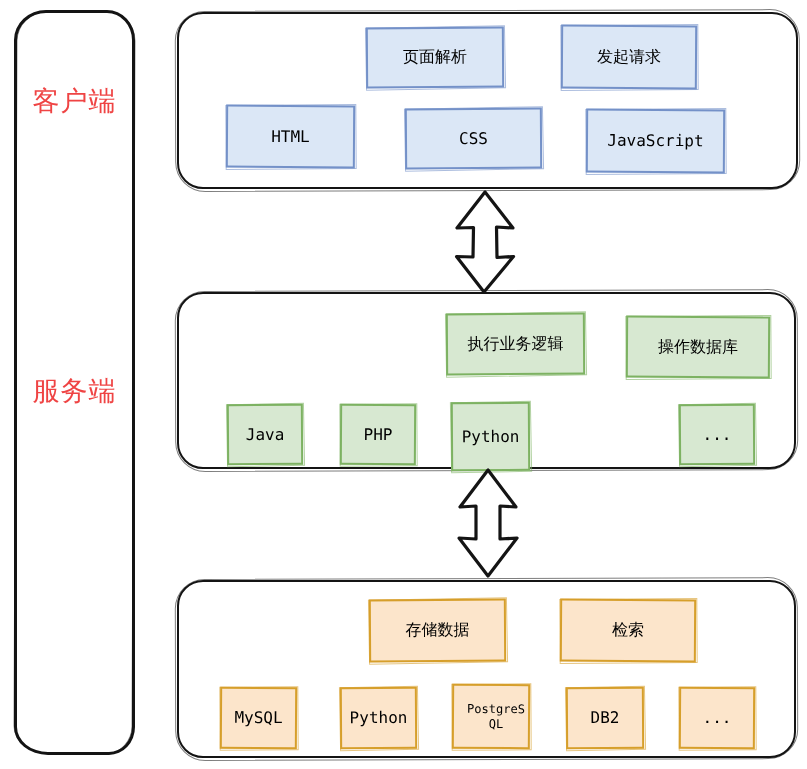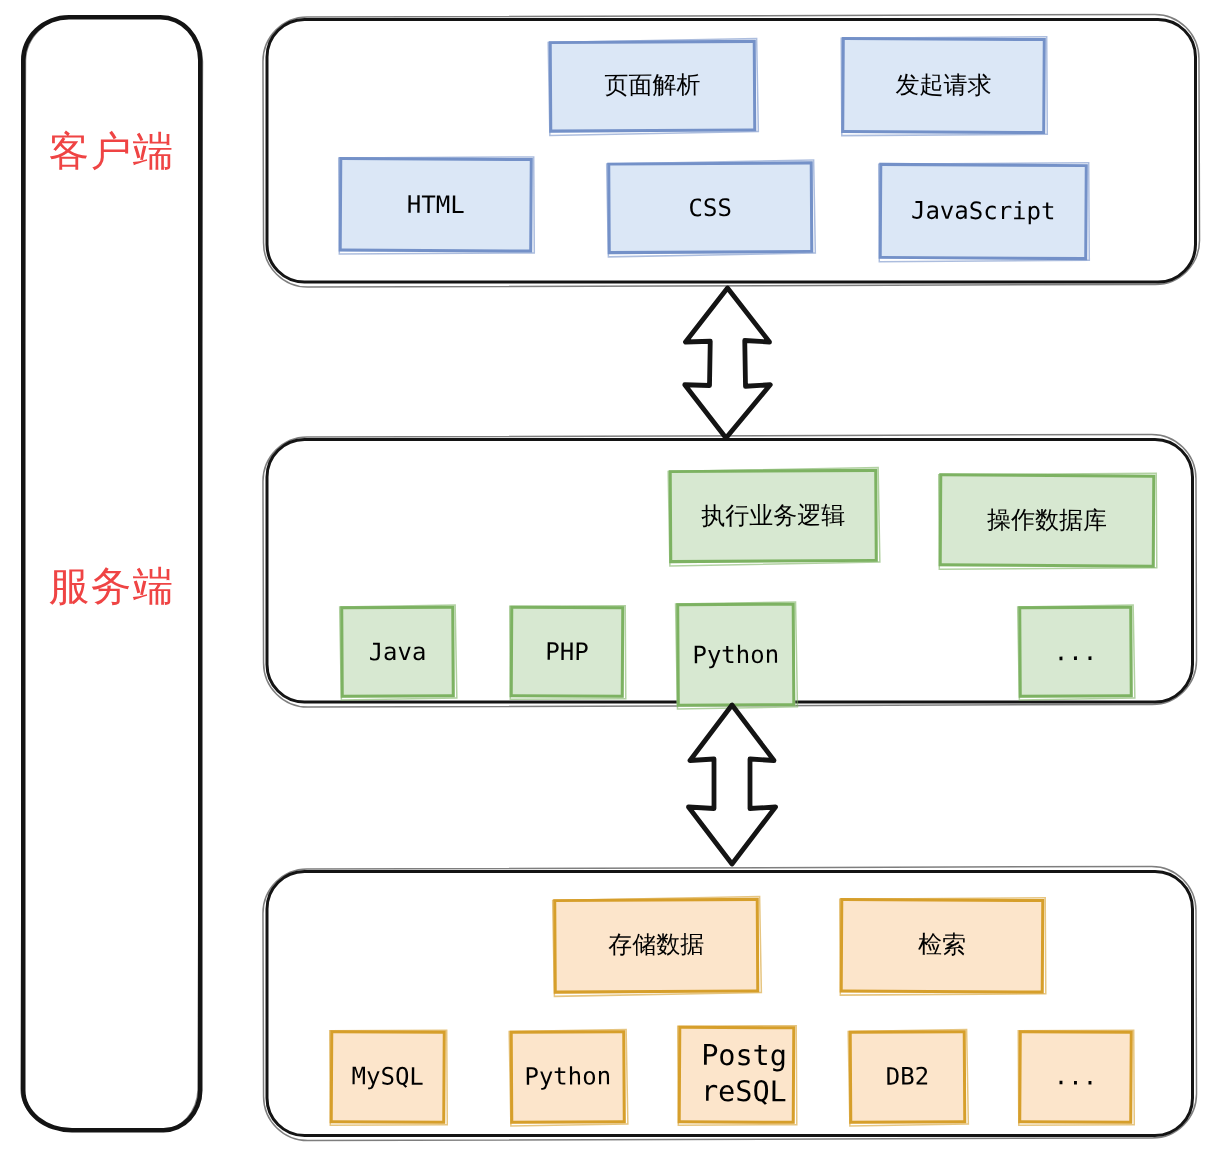--- a/index.html
+++ b/index.html
@@ -78,21 +78,21 @@
     opacity:.6;
     pointer-events:none;
   }
   .abox{font-size:16px;margin-left:40px;}
   .tbox{
     font-family:"DejaVu Sans Mono","Liberation Mono",monospace;
     font-size:16px;
     line-height:1.25;
     word-break:break-all;
   }
-  .wrap7{font-size:19px;padding-left:12px;}
+  .wrap7{font-size:12px;padding-left:12px;}
 
   .th-blue  {--bg:#dbe7f6;--bc:#7491c8;}
   .th-green {--bg:#d7e8d1;--bc:#7db262;}
   .th-orange{--bg:#fce5cb;--bc:#d69f2b;}
 
   .ra{transform:rotate(.35deg);}
   .rb{transform:rotate(-.35deg);}
 
   .arrow{position:absolute;}
 </style>

